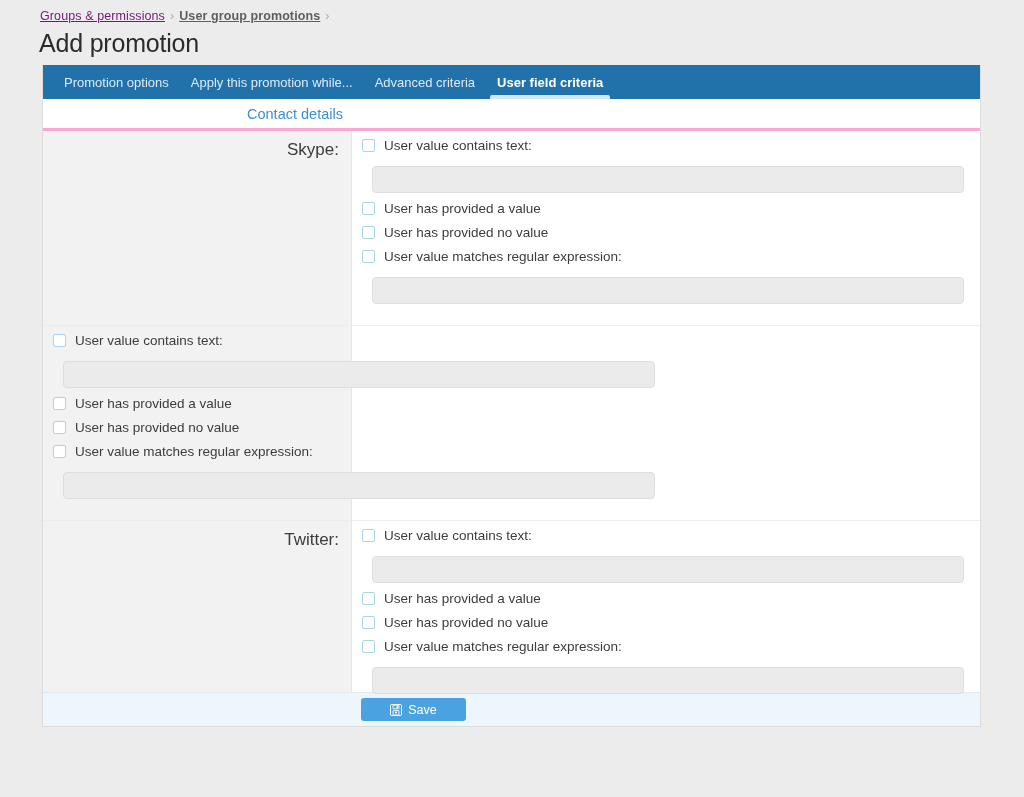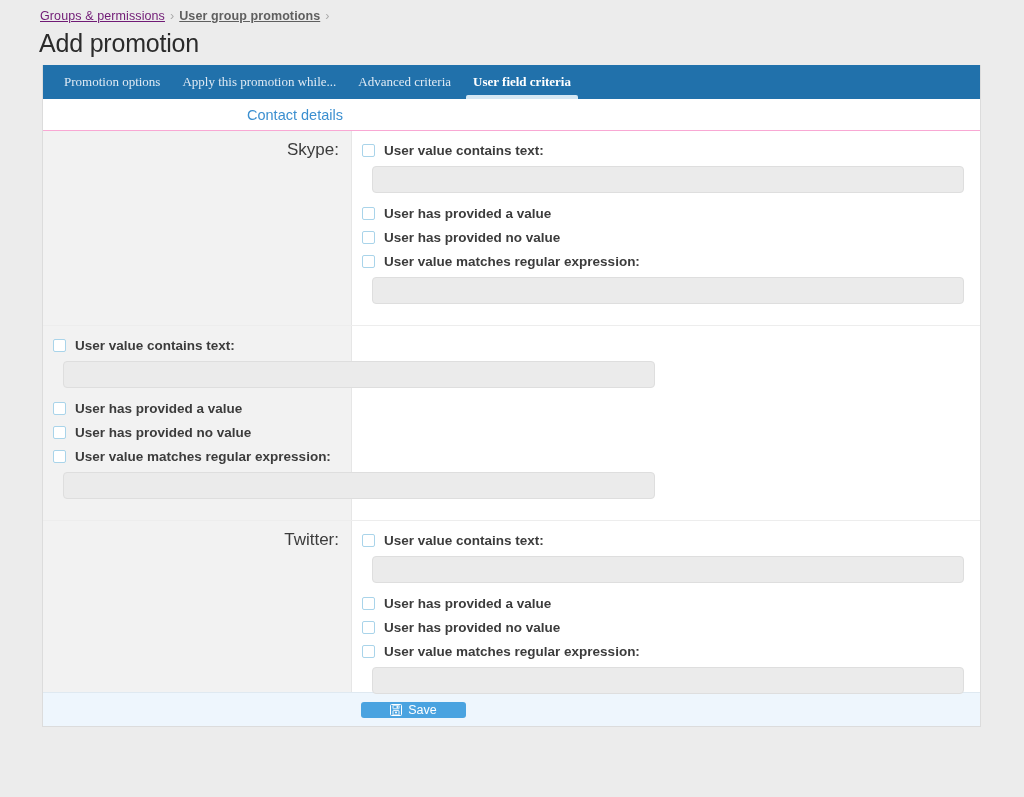--- a/index.html
+++ b/index.html
@@ -56,21 +56,20 @@
 
   
   .tabbar {
     position: relative;
     height: 34px;
     background: #2171ab;
     display: flex;
     align-items: stretch;
     padding-left: 10px;
     overflow: hidden;
-    font-family: Liberation Serif, serif;
   }
   .tab {
     display: flex;
     align-items: center;
     padding: 0 11px;
     font-size: 13px;
     color: #dfeaf4;
     position: relative;
     cursor: pointer;
     white-space: nowrap;
@@ -87,21 +86,21 @@
     bottom: 0;
     height: 4px;
     background: #d5e7f3;
     border-radius: 2px 2px 0 0;
   }
 
   
   .section-header {
     height: 32px;
     background: #ffffff;
-    border-bottom: 1px solid #f9a8d4;
+    border-bottom: 3px solid #f9a8d4;
     display: flex;
     align-items: center;
   }
   .section-header .title {
     color: #3b8fd0;
     font-size: 14.5px;
     padding-left: 204px;
   }
 
   
@@ -145,24 +144,23 @@
     flex: 1;
     padding: 8px 10px 12px 10px;
     position: relative;
     z-index: 2;
     background: transparent;
   }
 
   
   .check-row {
     display: flex;
-    align-items: center;
+    align-items: flex-start;
     height: 23px;
     margin-bottom: 1px;
-    font-weight: bold;
   }
   .cbox {
     width: 13px;
     height: 13px;
     flex: 0 0 13px;
     border: 1px solid #a9d4ea;
     background: #ffffff;
     border-radius: 2px;
     margin-right: 9px;
     cursor: pointer;
@@ -196,21 +194,21 @@
     border-top: 1px solid #dfe9f1;
     display: flex;
     align-items: center;
     padding-left: 318px;
   }
   .btn-save {
     display: inline-flex;
     align-items: center;
     justify-content: center;
     gap: 6px;
-    height: 16px;
+    height: 23px;
     min-width: 105px;
     padding: 0 14px;
     background: #4aa3e0;
     border: none;
     border-radius: 3px;
     color: #ffffff;
     font-size: 12.5px;
     font-family: "Liberation Sans", sans-serif;
     cursor: pointer;
   }

